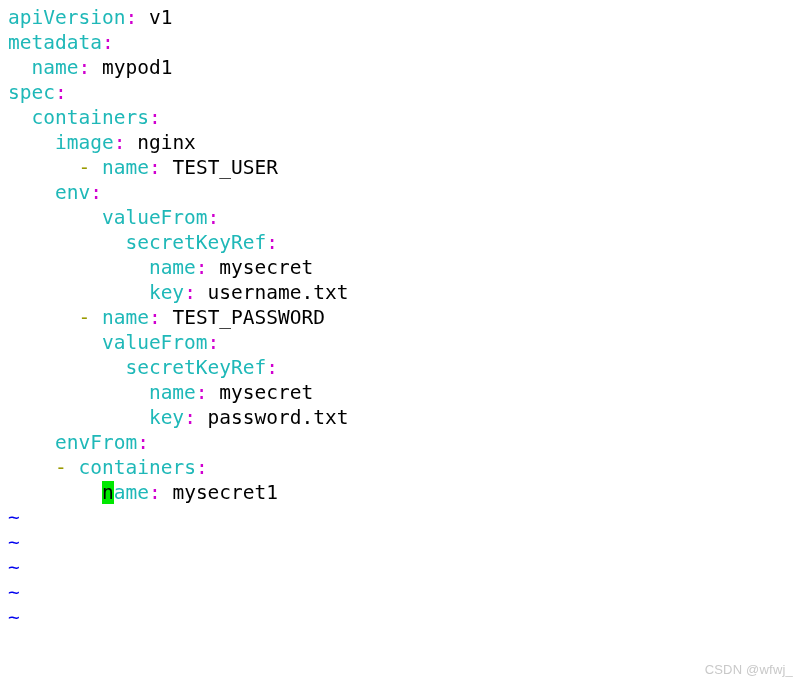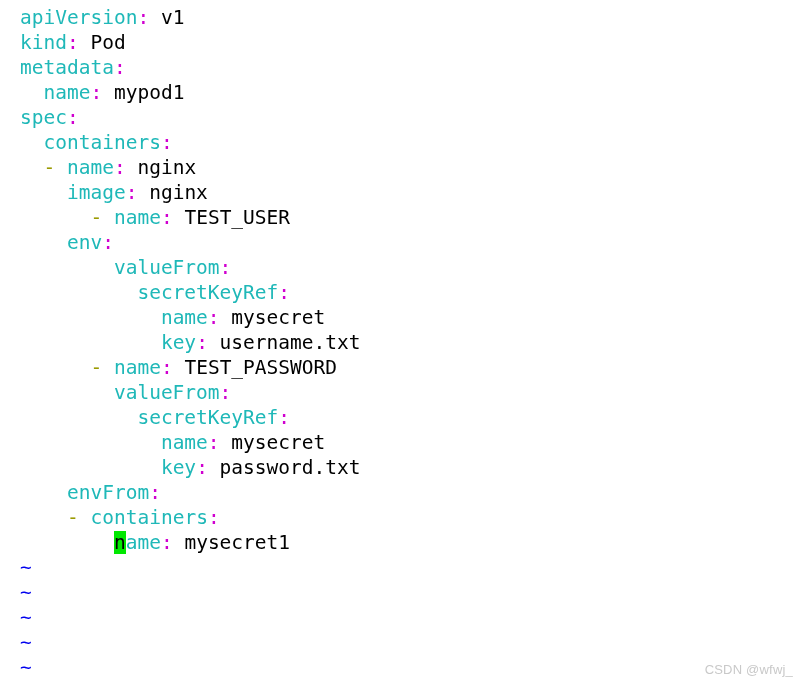--- a/index.html
+++ b/index.html
@@ -19,21 +19,21 @@
     position: relative;
     width: 801px;
     height: 683px;
     background: #ffffff;
     padding: 0;
     box-sizing: border-box;
   }
 
   .code-area {
     position: absolute;
-    left: 16px;
+    left: 4px;
     top: 0;
     padding: 5px 0 0 0;
   }
 
   .line {
     height: 25px;
     line-height: 25px;
     font-size: 19.5px;
     white-space: pre;
     letter-spacing: 0;
@@ -62,26 +62,24 @@
     user-select: none;
   }
 </style>
 </head>
 <body>
 
 <div id="editor">
 
   <div class="code-area">
       <div class="line"><span class="tok-val"></span><span class="tok-key">apiVersion</span><span class="tok-colon">:</span><span class="tok-val"> v1</span></div>
-      <div class="line"><span class="tok-val"></span><span class="tok-key">kind</span><span class="tok-colon">:</span><span class="tok-val"> Pod</span></div>
       <div class="line"><span class="tok-val"></span><span class="tok-key">metadata</span><span class="tok-colon">:</span></div>
       <div class="line"><span class="tok-val">  </span><span class="tok-key">name</span><span class="tok-colon">:</span><span class="tok-val"> mypod1</span></div>
       <div class="line"><span class="tok-val"></span><span class="tok-key">spec</span><span class="tok-colon">:</span></div>
       <div class="line"><span class="tok-val">  </span><span class="tok-key">containers</span><span class="tok-colon">:</span></div>
-      <div class="line"><span class="tok-val">  </span><span class="tok-dash">-</span><span class="tok-val"> </span><span class="tok-key">name</span><span class="tok-colon">:</span><span class="tok-val"> nginx</span></div>
       <div class="line"><span class="tok-val">    </span><span class="tok-key">image</span><span class="tok-colon">:</span><span class="tok-val"> nginx</span></div>
       <div class="line"><span class="tok-val">      </span><span class="tok-dash">-</span><span class="tok-val"> </span><span class="tok-key">name</span><span class="tok-colon">:</span><span class="tok-val"> TEST_USER</span></div>
       <div class="line"><span class="tok-val">    </span><span class="tok-key">env</span><span class="tok-colon">:</span></div>
       <div class="line"><span class="tok-val">        </span><span class="tok-key">valueFrom</span><span class="tok-colon">:</span></div>
       <div class="line"><span class="tok-val">          </span><span class="tok-key">secretKeyRef</span><span class="tok-colon">:</span></div>
       <div class="line"><span class="tok-val">            </span><span class="tok-key">name</span><span class="tok-colon">:</span><span class="tok-val"> mysecret</span></div>
       <div class="line"><span class="tok-val">            </span><span class="tok-key">key</span><span class="tok-colon">:</span><span class="tok-val"> username.txt</span></div>
       <div class="line"><span class="tok-val">      </span><span class="tok-dash">-</span><span class="tok-val"> </span><span class="tok-key">name</span><span class="tok-colon">:</span><span class="tok-val"> TEST_PASSWORD</span></div>
       <div class="line"><span class="tok-val">        </span><span class="tok-key">valueFrom</span><span class="tok-colon">:</span></div>
       <div class="line"><span class="tok-val">          </span><span class="tok-key">secretKeyRef</span><span class="tok-colon">:</span></div>

